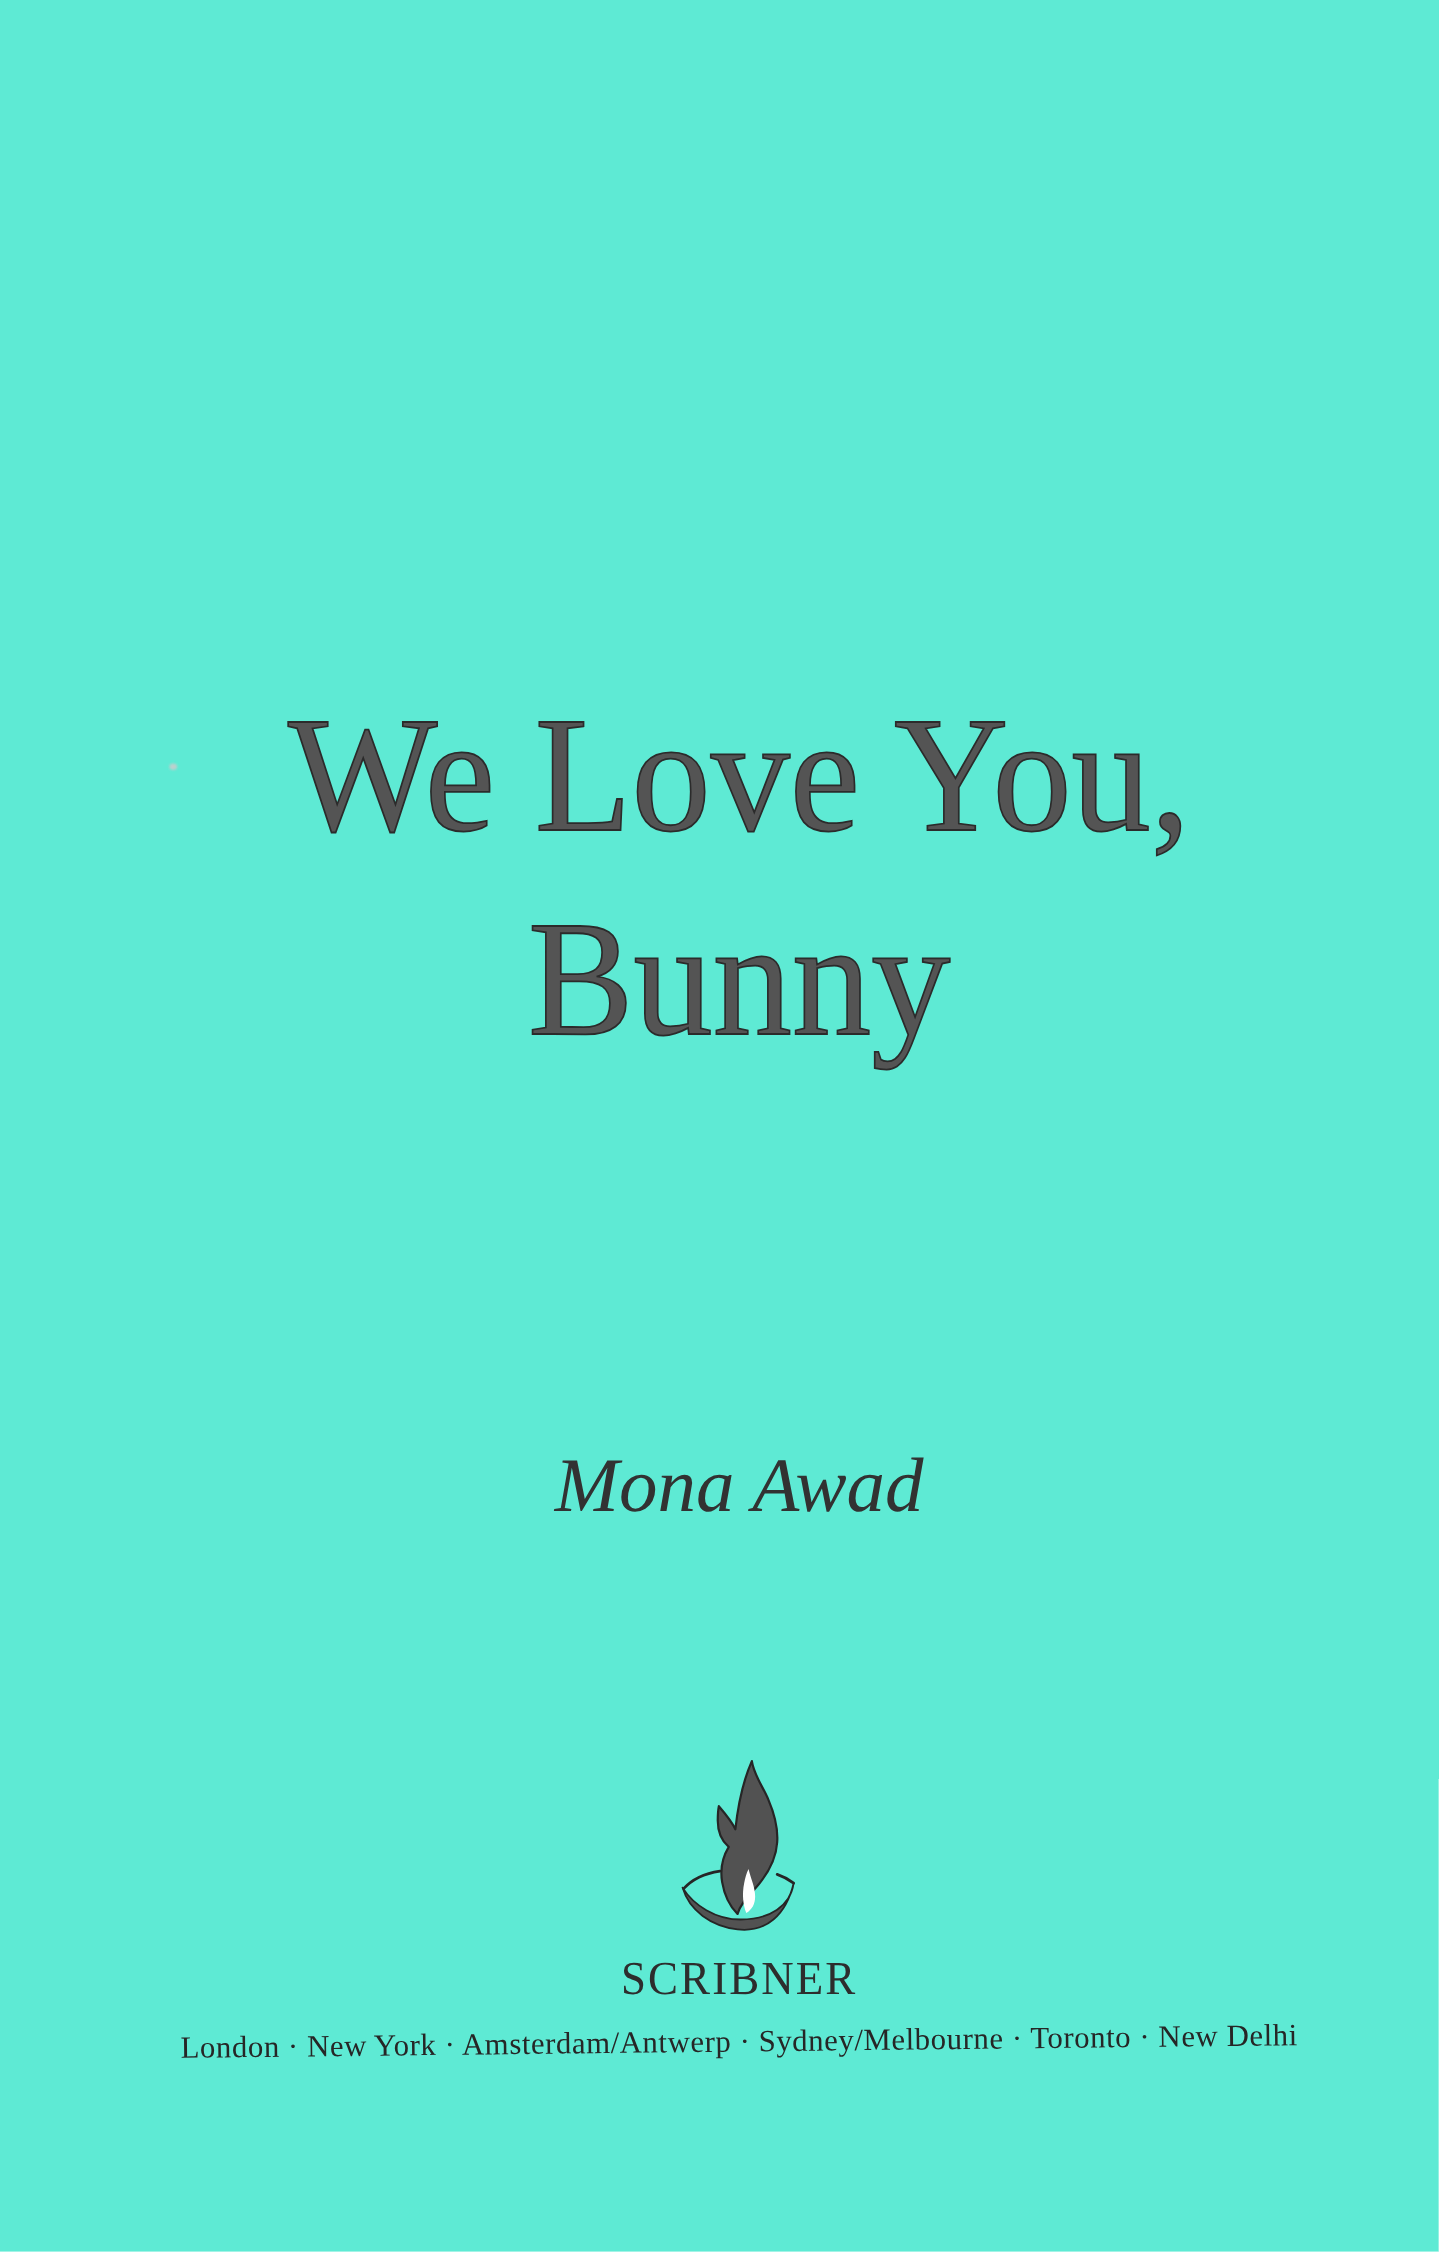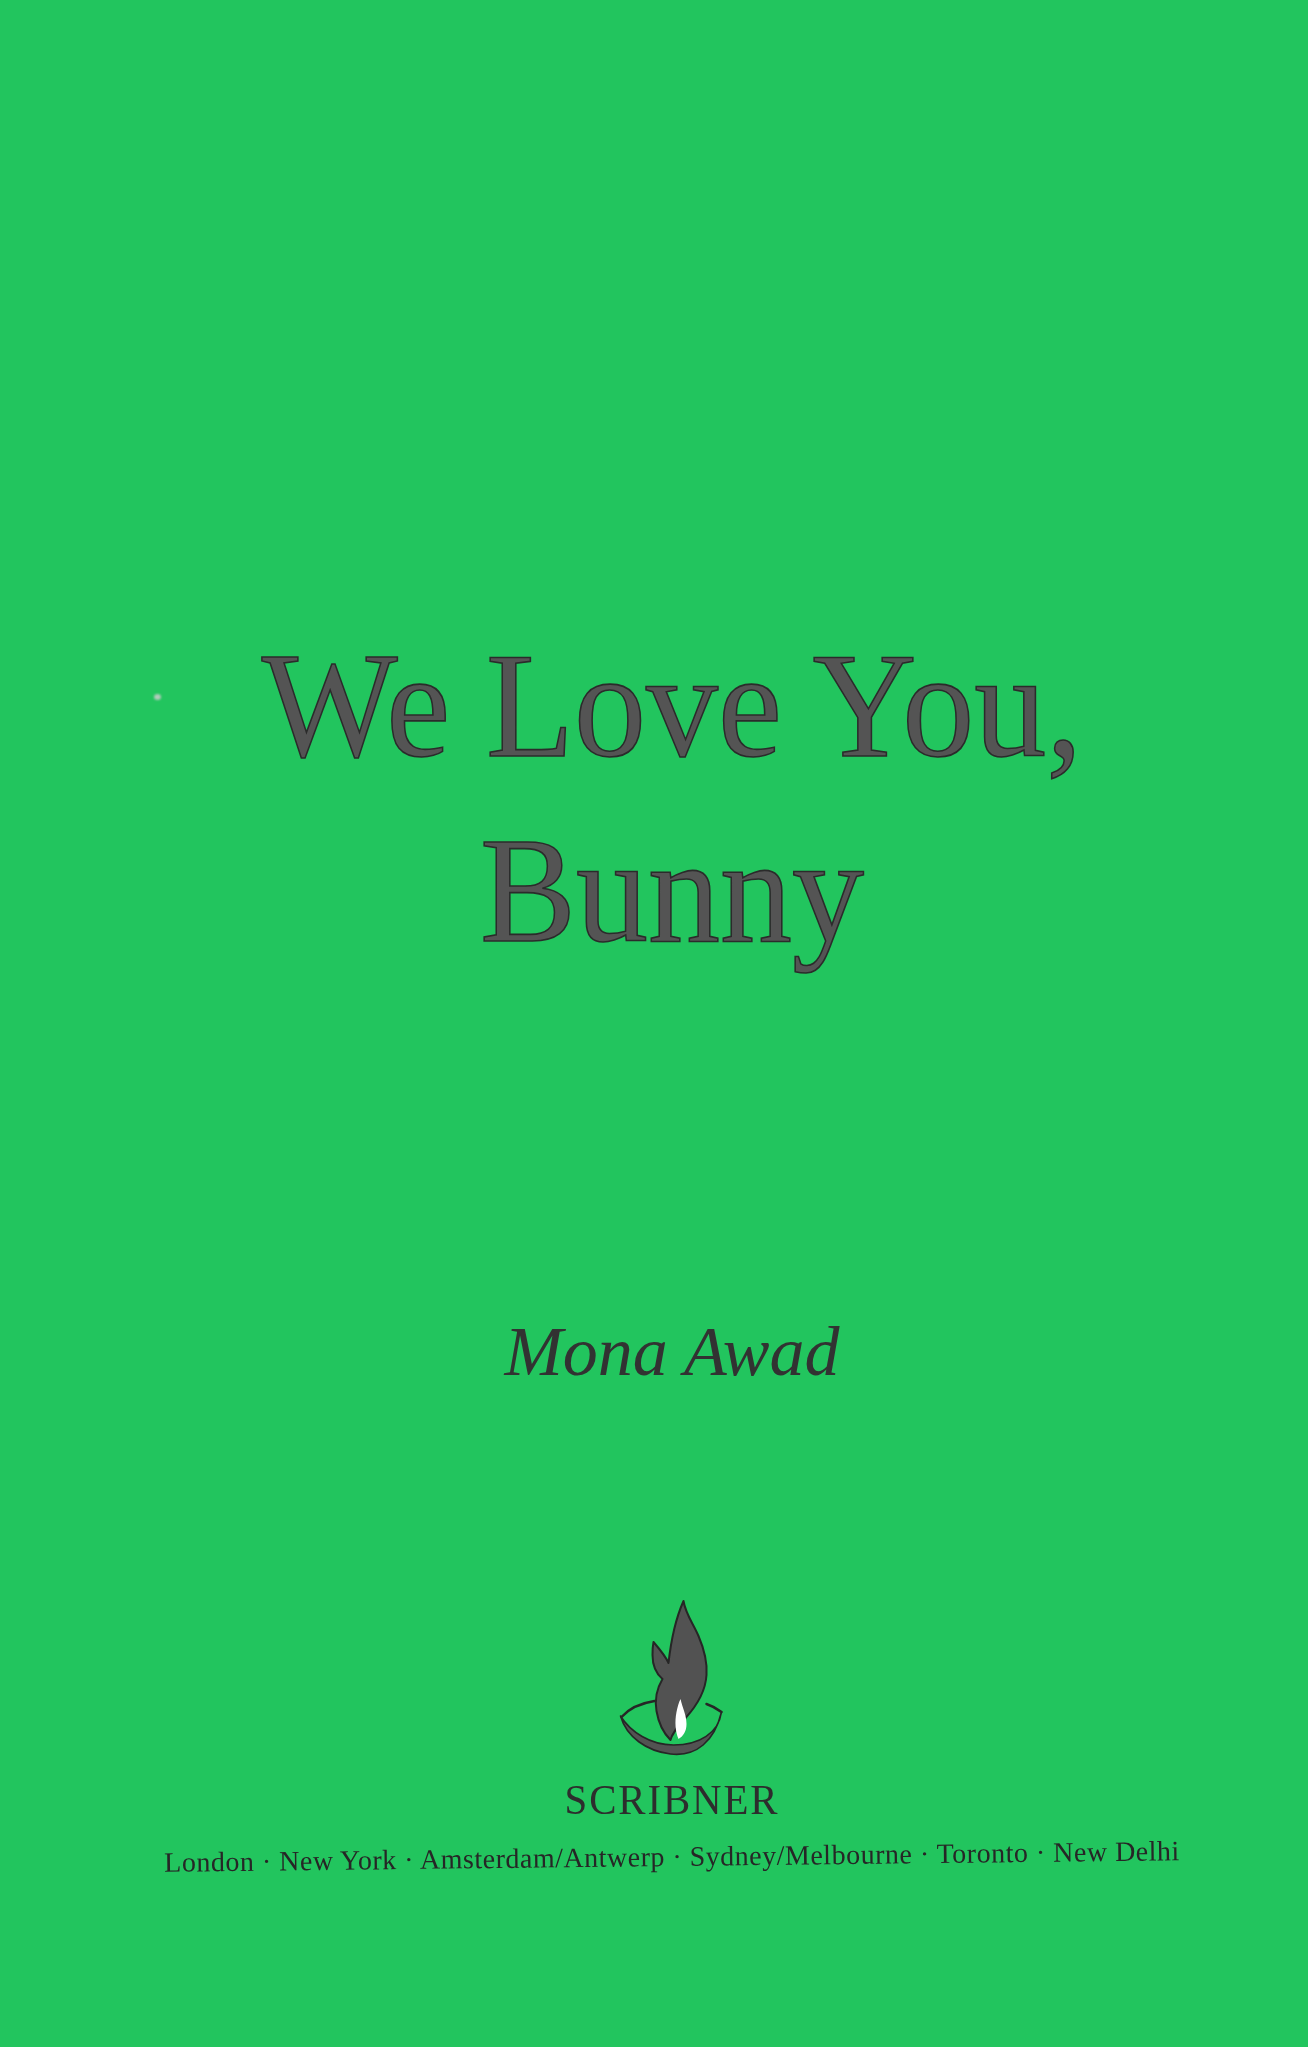--- a/index.html
+++ b/index.html
@@ -4,21 +4,21 @@
 <style>
   html, body {
     margin: 0;
     padding: 0;
     background: #ffffff;
   }
   .page {
     position: relative;
     width: 1308px;
     height: 2047px;
-    background: #22c55e;
+    background: #5eead4;
     overflow: hidden;
     font-family: "Liberation Serif", serif;
     color: #2e2e2e;
   }
   
   .row {
     position: absolute;
     left: 18px;
     width: 1308px;
     text-align: center;

